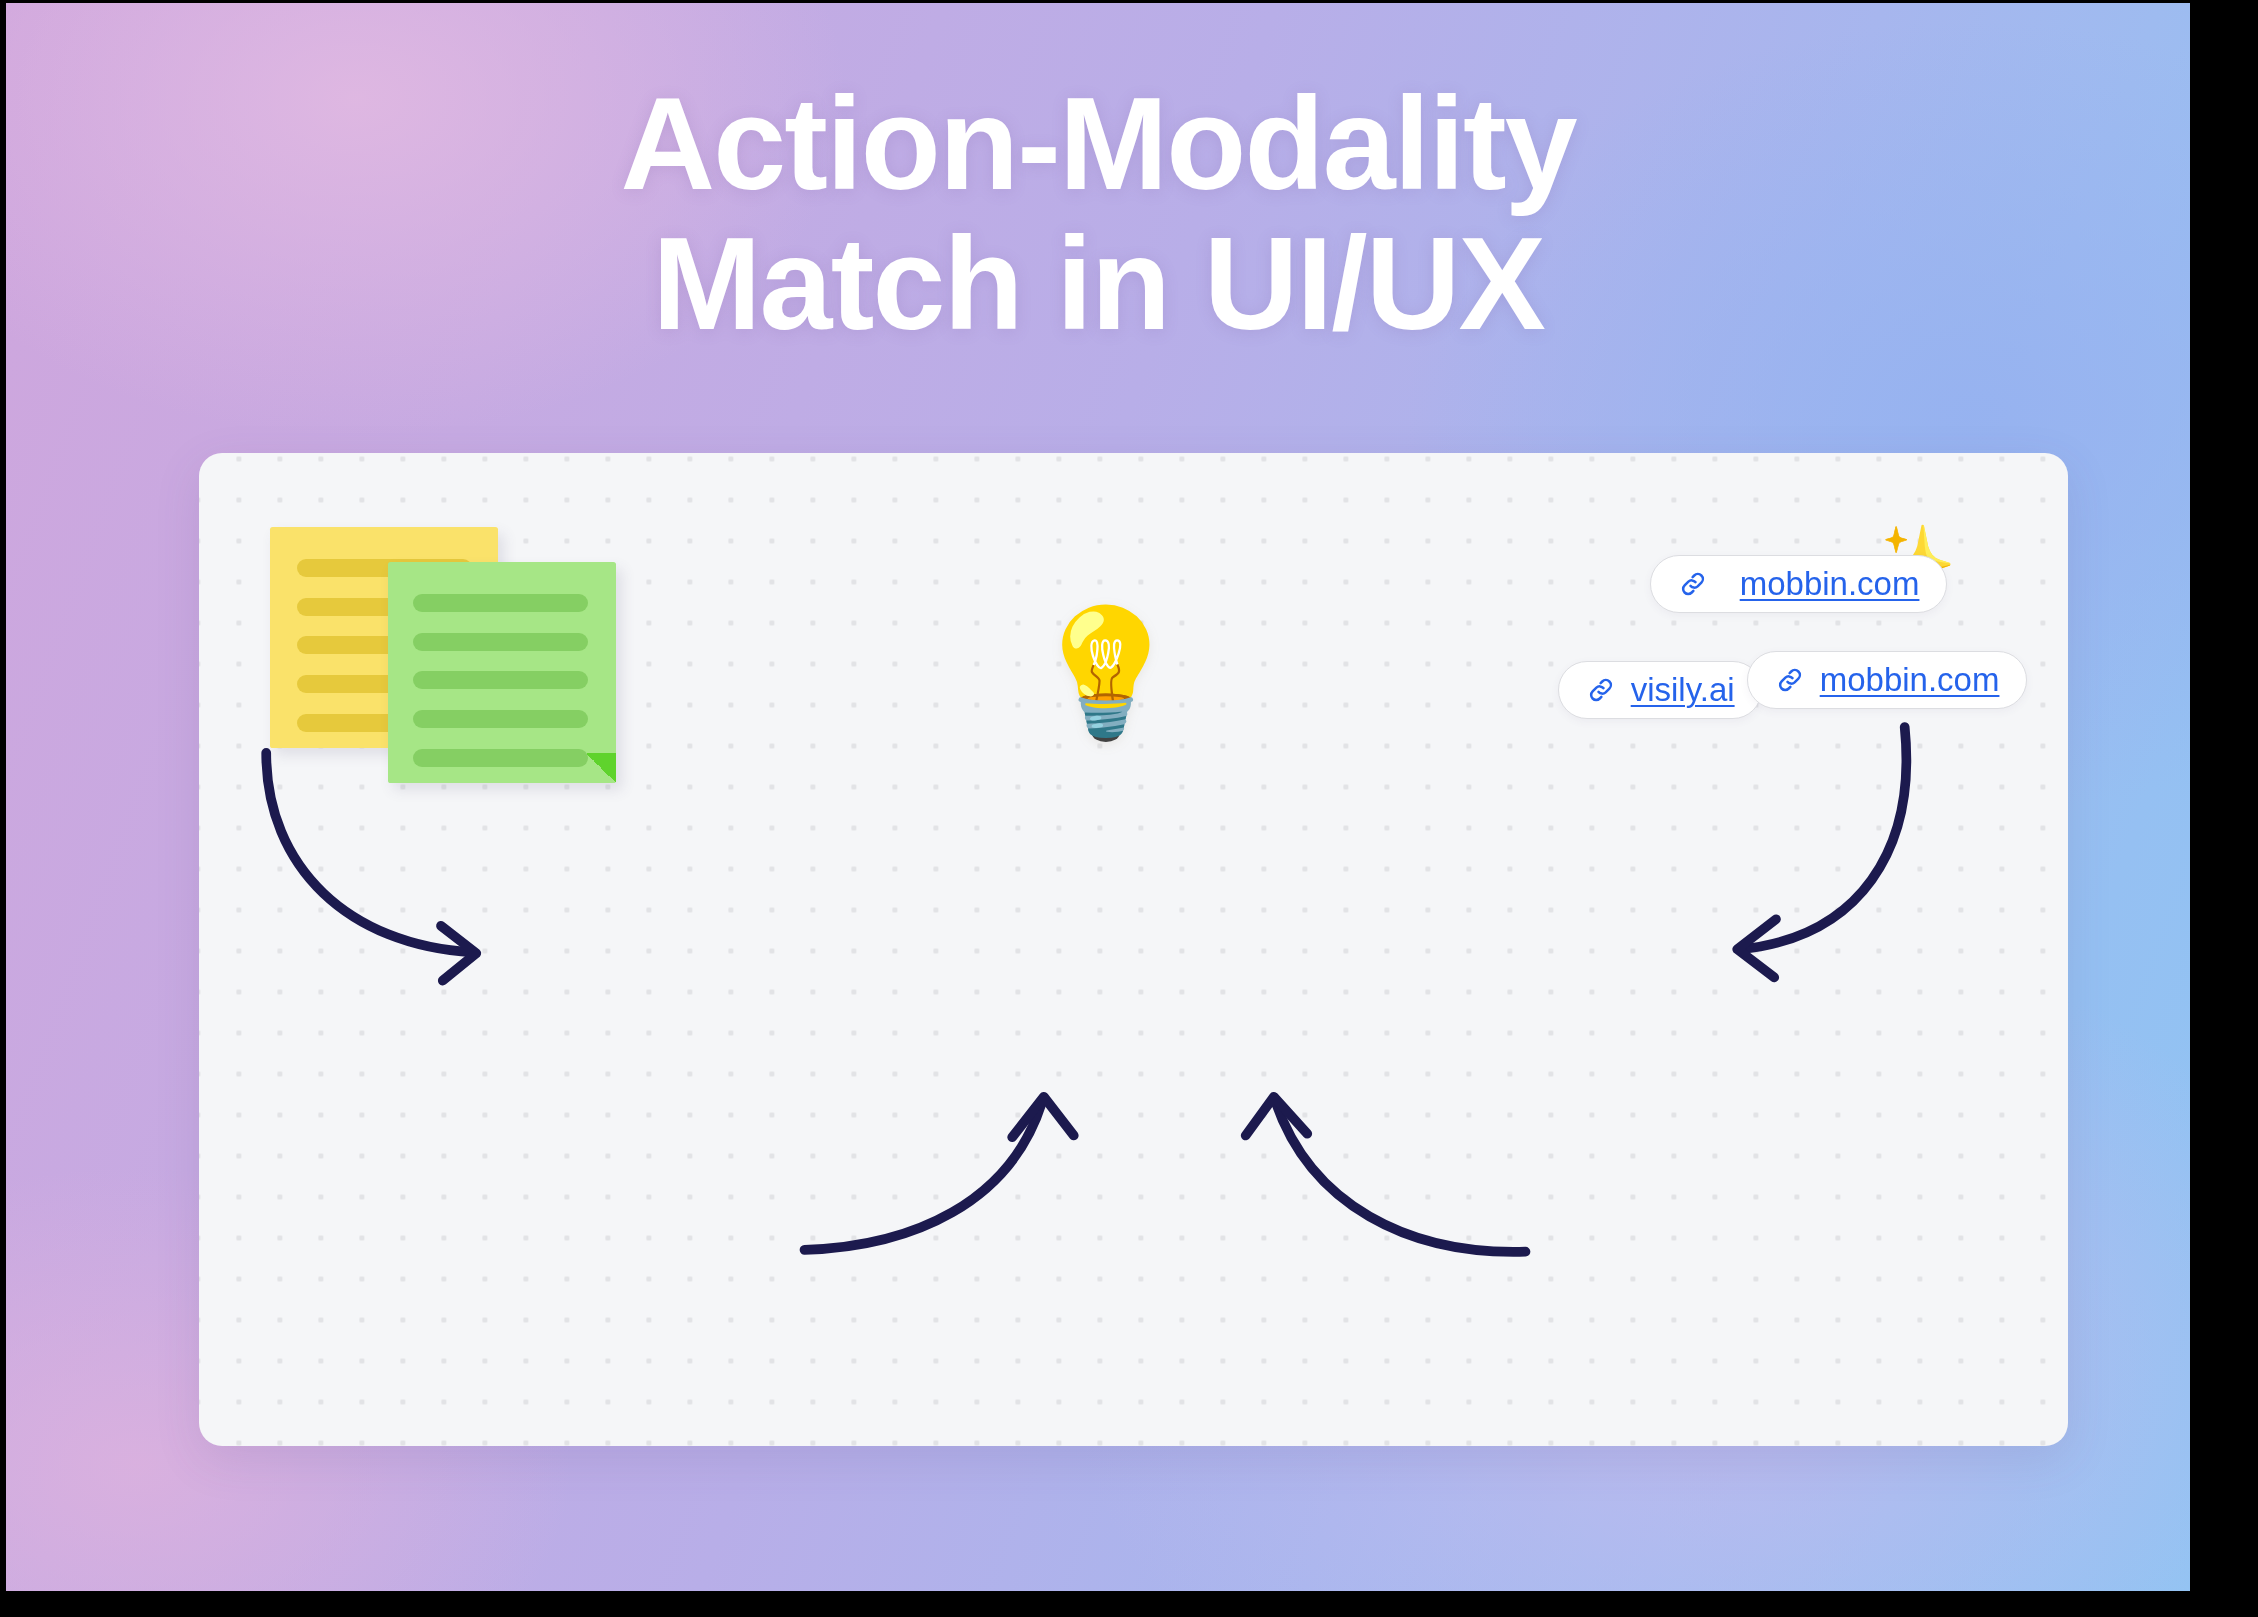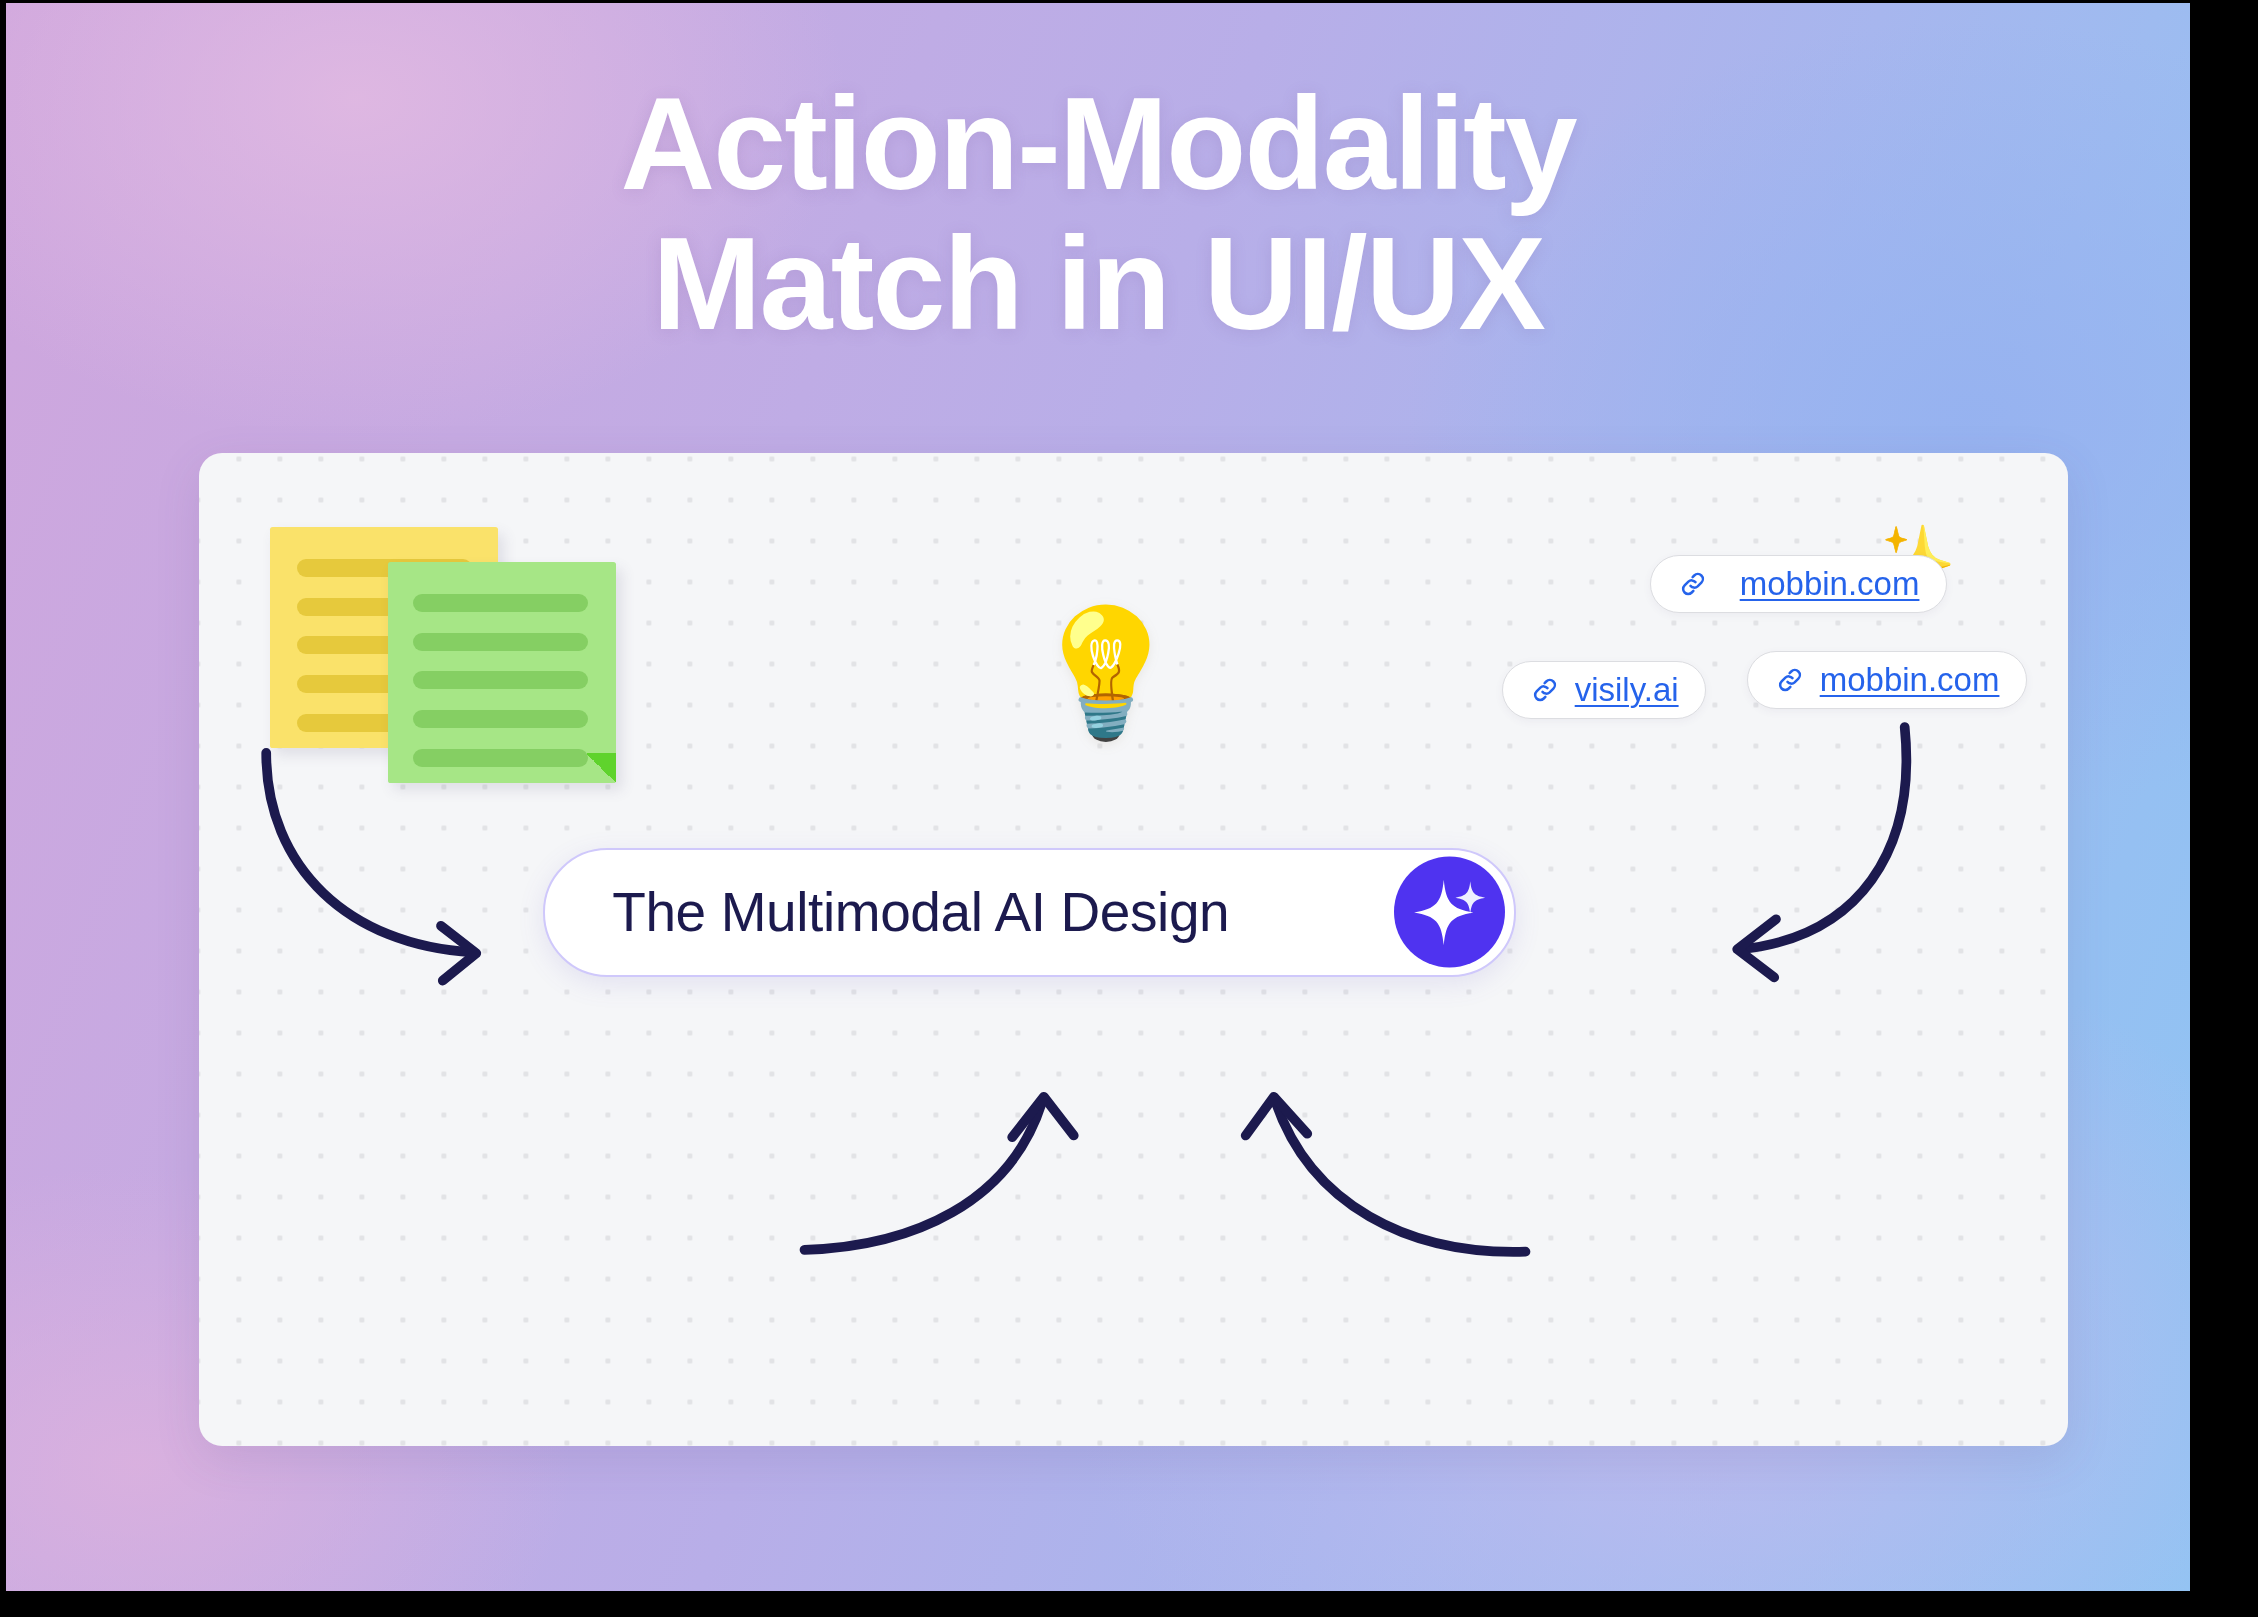--- a/index.html
+++ b/index.html
@@ -92,21 +92,21 @@
     box-shadow:0 2.6px 8.8px rgba(80,70,120,.06);
     white-space:nowrap;
   }
   .chip .url {
     color:#2563eb; font-size:33px;
     text-decoration:underline; text-underline-offset:4.4px;
     text-decoration-thickness:2.2px;
   }
   .chip svg { flex:0 0 auto; }
   #chip-mobbin { left:1451px; top:102px;gap:32px; }
-  #chip-visily { left:1303px; top:208px; }
+  #chip-visily { left:1359px; top:208px; }
   #chip-google { left:1548px; top:198px; }
 
   
   #prompt-bar {
     position:absolute;
     left:344px; top:395px;
     width:973px; height:129px;
     background:#fff;
     border:2.2px solid #cfc8fb;
     border-radius:64px;
@@ -205,29 +205,20 @@
     <svg class="arrow" style="left:591px;top:635px;width:300px;height:176px" viewBox="0 0 340 200">
       <path d="M16 184 C 140 180, 250 130, 286 16" fill="none" stroke="#1c1a4e" stroke-width="11" stroke-linecap="round"></path>
       <path d="M252 56 L288 10 L322 54" fill="none" stroke="#1c1a4e" stroke-width="11" stroke-linecap="round" stroke-linejoin="round"></path>
     </svg>
 
     <svg class="arrow" style="left:997px;top:635px;width:344px;height:176px" viewBox="0 0 390 200">
       <path d="M374 186 C 240 190, 130 132, 90 16" fill="none" stroke="#1c1a4e" stroke-width="11" stroke-linecap="round"></path>
       <path d="M56 54 L88 10 L126 52" fill="none" stroke="#1c1a4e" stroke-width="11" stroke-linecap="round" stroke-linejoin="round"></path>
     </svg>
 
-    <div id="prompt-bar">
-      <span class="txt">The Multimodal AI Design</span>
-      <button id="ai-btn">
-        <svg width="78" height="78" viewBox="0 0 100 100">
-          <path d="M42 8 C 45 38, 52 45, 80 50 C 52 55, 45 62, 42 92 C 39 62, 32 55, 4 50 C 32 45, 39 38, 42 8 Z" fill="#ffffff"></path>
-          <path d="M76 10 C 77.6 25, 81 28.5, 95 31 C 81 33.5, 77.6 37, 76 52 C 74.4 37, 71 33.5, 57 31 C 71 28.5, 74.4 25, 76 10 Z" fill="#eef0ff"></path>
-        </svg>
-      </button>
-    </div>
 
     <div id="mock-group">
 
       
 
       
 
       
 
       

